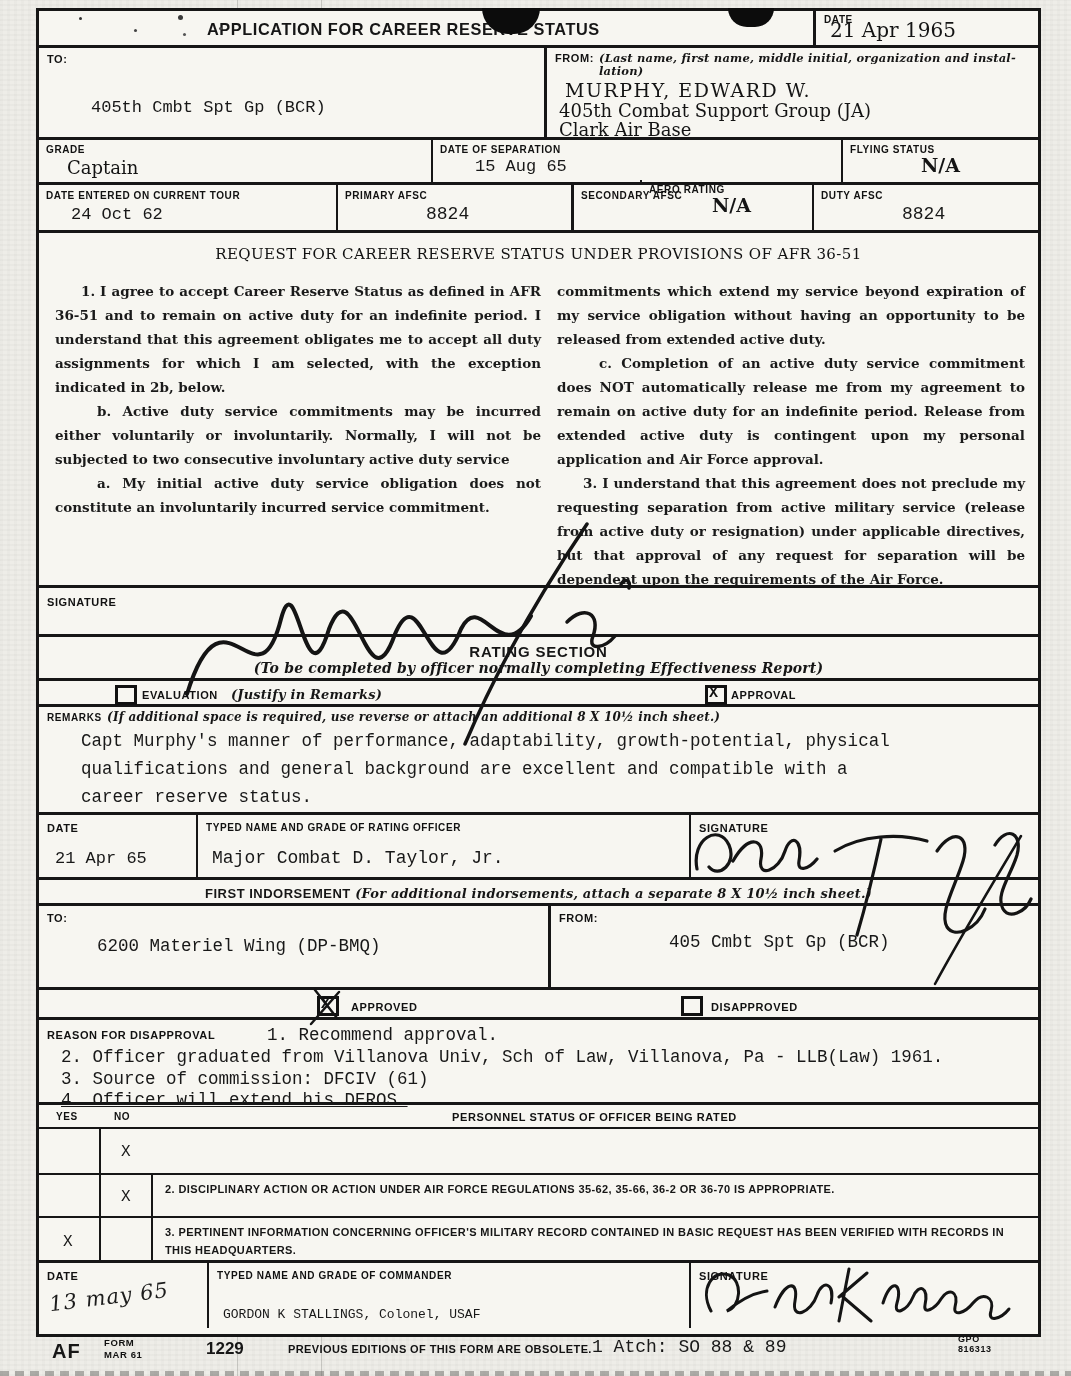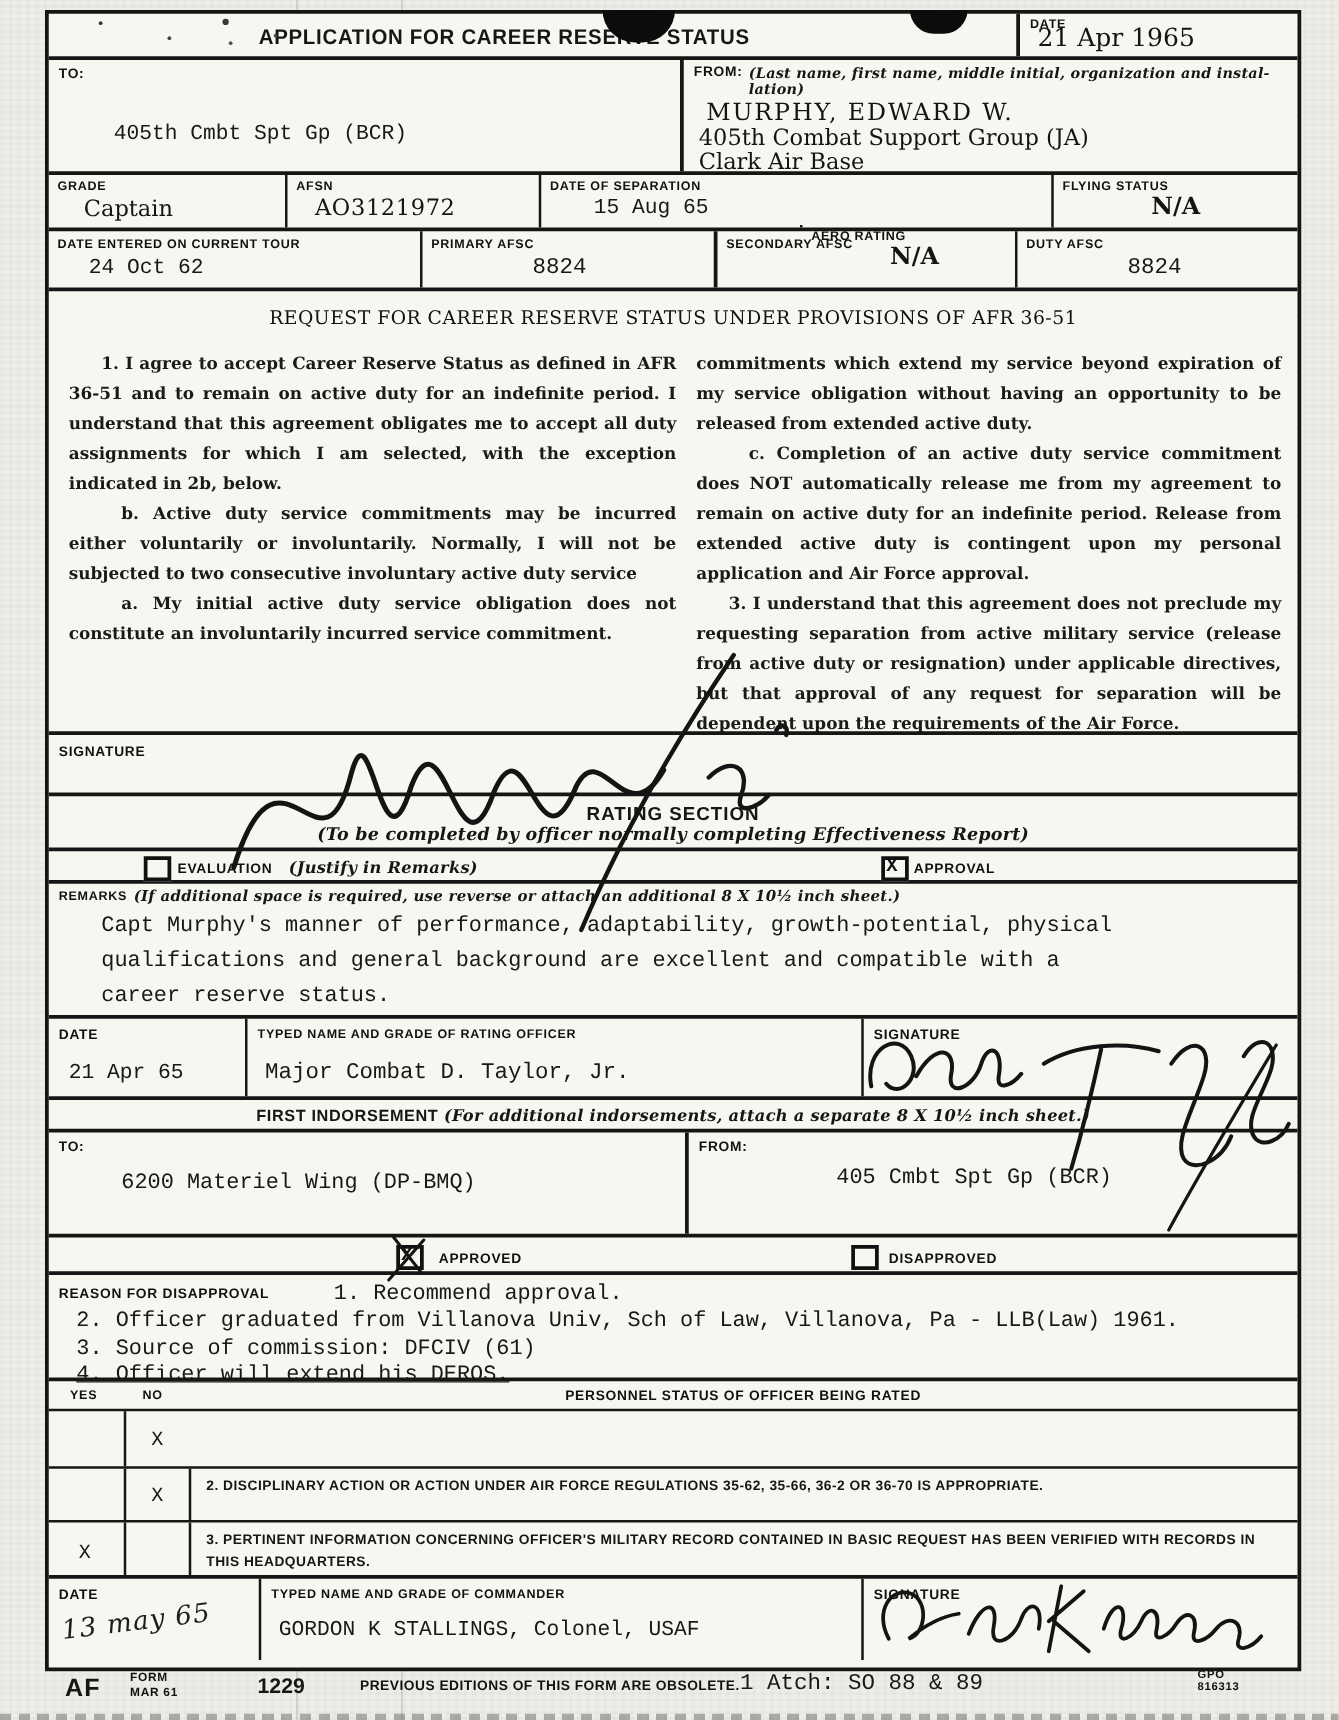--- a/index.html
+++ b/index.html
@@ -62,24 +62,20 @@
         <span class="serifv" style="position:absolute;left:12px;top:52px;font-size:18px;">405th Combat Support Group (JA)</span>
         <span class="serifv" style="position:absolute;left:12px;top:71px;font-size:18px;">Clark Air Base</span>
       </div>
     </div>
 
     <div class="row" style="top:129px;height:45px;">
       <div class="cell first" style="left:0;width:189px;">
         <span class="lbl" style="position:absolute;left:7px;top:4px;">GRADE</span>
         <span class="serifv" style="position:absolute;left:28px;top:17px;font-size:18px;">Captain</span>
       </div>
-      <div class="cell" style="left:189px;width:203px;">
-        <span class="lbl" style="position:absolute;left:7px;top:4px;">AFSN</span>
-        <span class="serifv" style="position:absolute;left:22px;top:16px;font-size:18px;letter-spacing:.5px;">AO3121972</span>
-      </div>
       <div class="cell" style="left:392px;width:209px;">
         <span class="lbl" style="position:absolute;left:7px;top:4px;">DATE OF SEPARATION</span>
         <span class="mono" style="position:absolute;left:42px;top:17px;font-size:17px;">15 Aug 65</span>
       </div>
       <div class="cell" style="left:601px;width:201px;margin-top:40px;">
         <span class="lbl" style="position:absolute;left:7px;top:4px;">AERO RATING</span>
         <span class="serifv" style="position:absolute;left:70px;top:14px;font-size:19px;font-weight:bold;">N/A</span>
       </div>
       <div class="cell" style="left:802px;width:197px;">
         <span class="lbl" style="position:absolute;left:7px;top:4px;">FLYING STATUS</span>
@@ -255,21 +251,21 @@
       </div>
     </div>
 
     <div class="row" style="top:1252px;height:65px;border-bottom:none;">
       <div class="cell first" style="left:0;width:168px;">
         <span class="lbl" style="position:absolute;left:8px;top:7px;font-size:11px;">DATE</span>
         <span style="position:absolute;left:10px;top:22px;font:italic 21px 'DejaVu Serif',serif;transform:rotate(-7deg);letter-spacing:1px;color:#1c1c1c;">13 may 65</span>
       </div>
       <div class="cell" style="left:168px;width:482px;">
         <span class="lbl" style="position:absolute;left:8px;top:7px;">TYPED NAME AND GRADE OF COMMANDER</span>
-        <span class="mono" style="position:absolute;left:14px;top:32px;font-size:17px;font-family:Liberation Mono, monospace;">GORDON K STALLINGS, Colonel, USAF</span>
+        <span class="mono" style="position:absolute;left:14px;top:44px;font-size:13px;font-family:Liberation Mono, monospace;">GORDON K STALLINGS, Colonel, USAF</span>
       </div>
       <div class="cell" style="left:650px;width:349px;">
         <span class="lbl" style="position:absolute;left:8px;top:7px;font-size:11px;">SIGNATURE</span>
         <svg class="sig" style="left:0px;top:0px;" width="340" height="70" viewBox="0 0 340 70">
           <path stroke-width="3" d="M20,48 C8,26 22,6 38,12 C52,18 50,44 36,48 C48,38 62,30 76,28"></path>
           <path stroke-width="3" d="M84,44 C94,18 108,16 104,38 C100,58 120,50 126,32 C132,16 144,20 140,40"></path>
           <path stroke-width="3" d="M158,6 L148,58 M148,34 L176,10 M152,34 L180,58"></path>
           <path stroke-width="3" d="M192,40 C200,14 212,20 206,40 C202,54 216,48 222,34 C228,20 238,24 234,42 C232,52 244,46 250,36 C258,24 268,28 264,44 C262,54 274,50 282,40 C292,28 304,34 300,48 C296,60 310,56 318,46"></path>
         </svg>
       </div>

